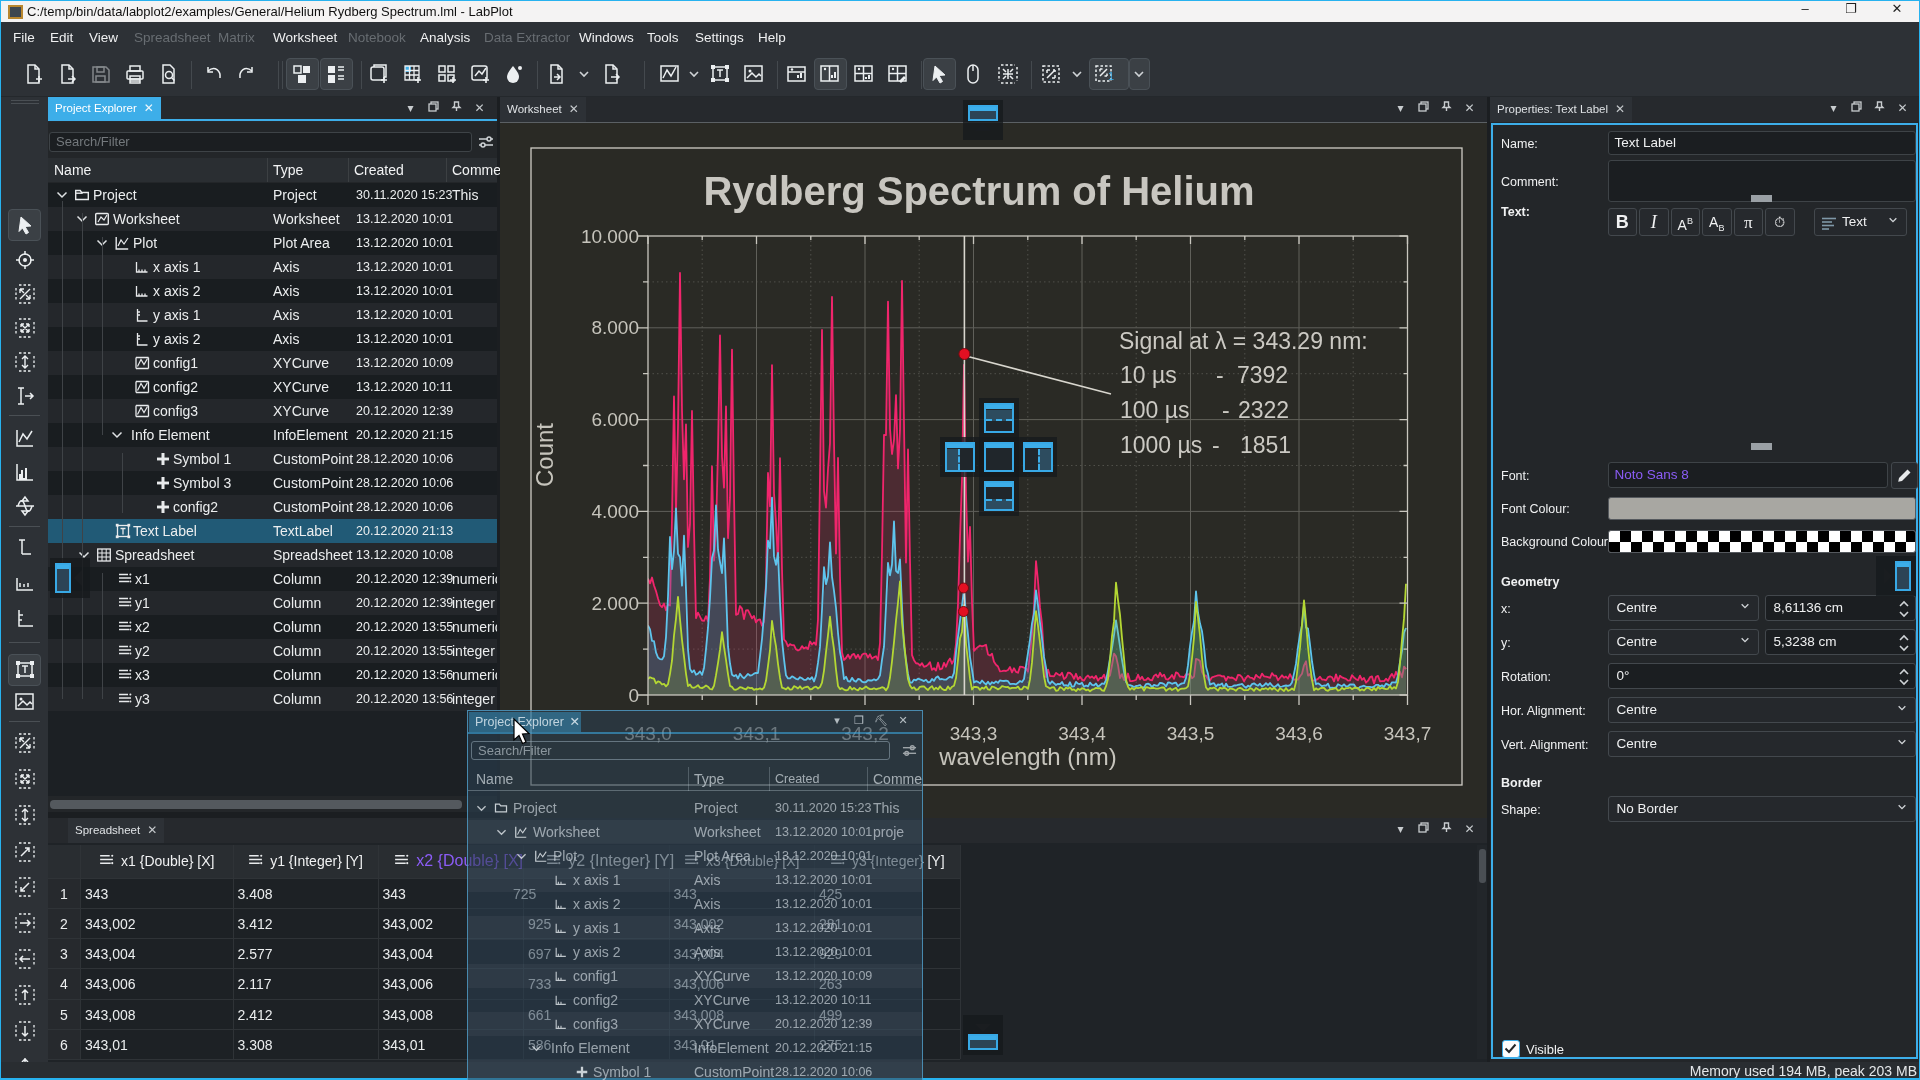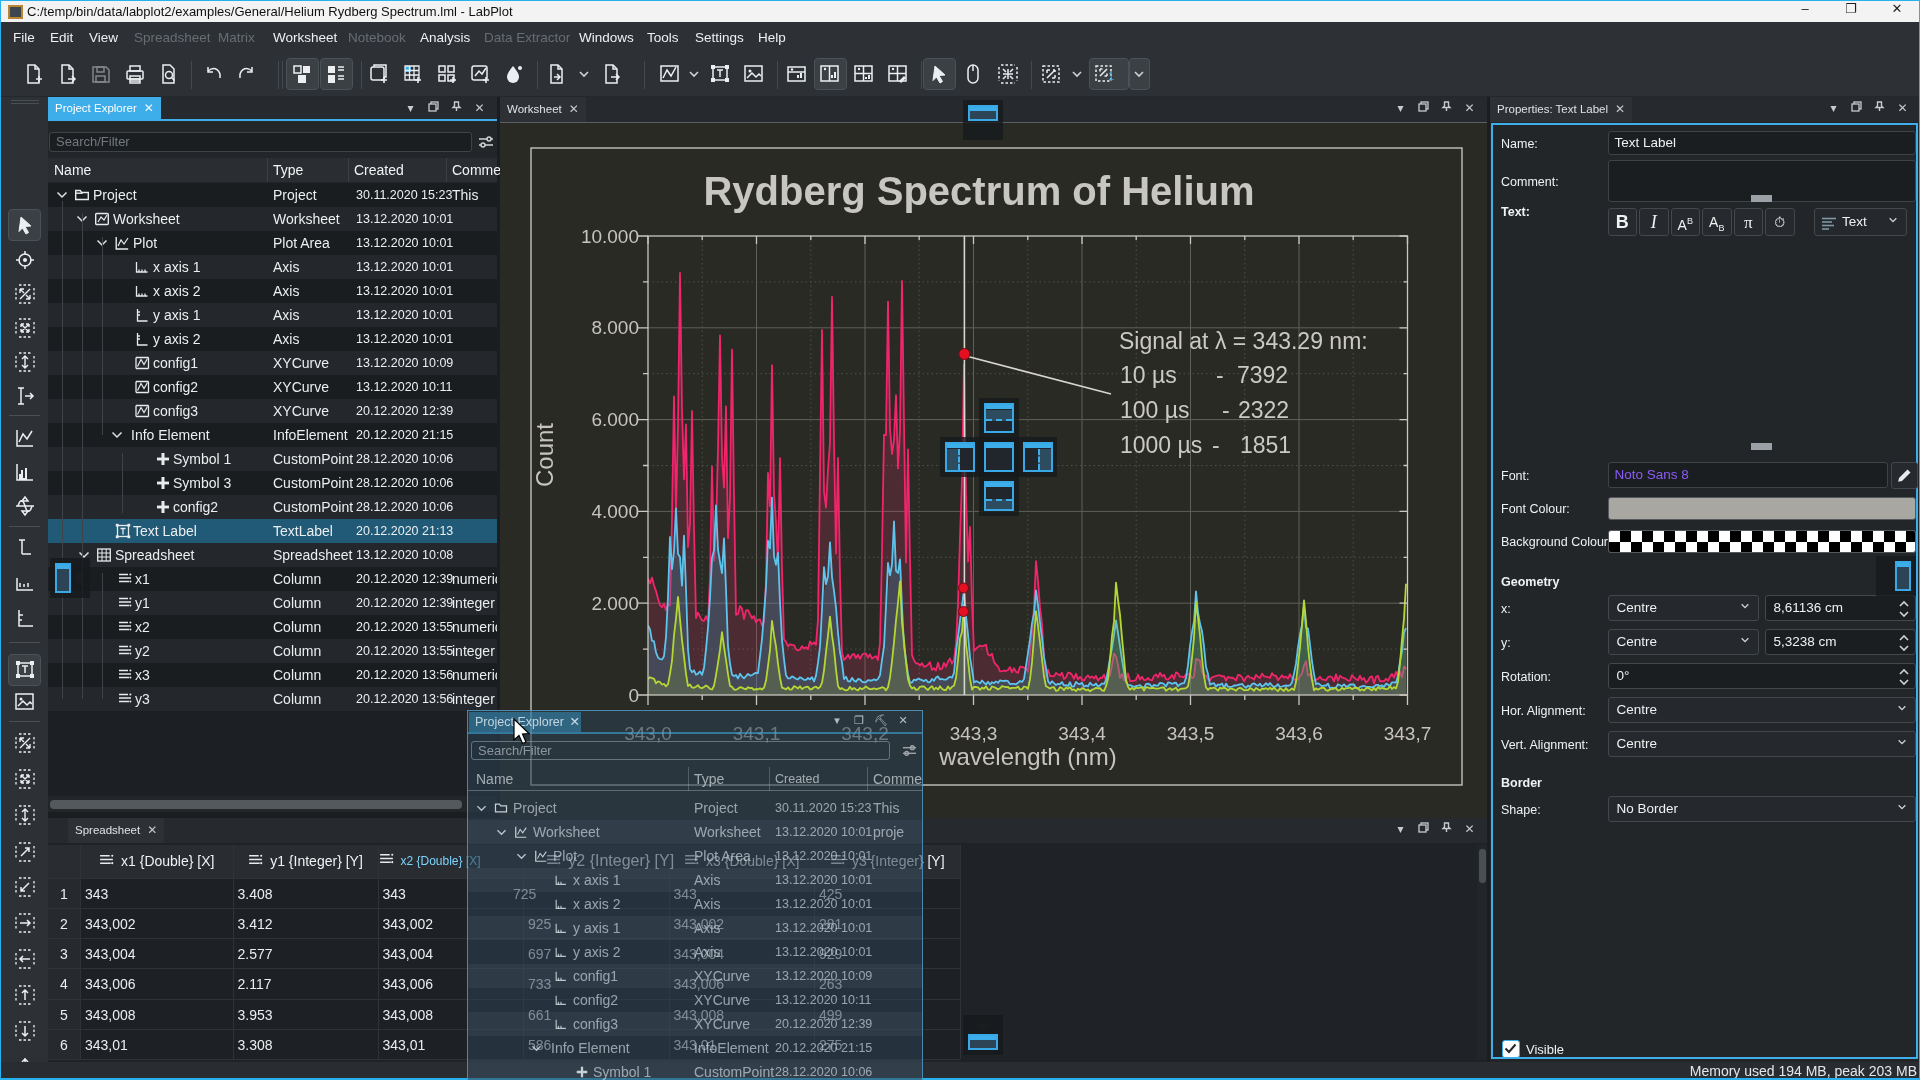--- a/index.html
+++ b/index.html
@@ -856,21 +856,21 @@
 <div class="abs" style="left:32px; top:2px; width:152.5px; height:32.5px; text-align:center; line-height:32.5px; color:#f0f1f2; font-size:14px;"><svg style="position:relative; top:3px; margin-right:6px;" width="17" height="17" viewBox="0 0 16 16">
             <path stroke="#e8eaec" stroke-width="1.4" d="M2,3.5 h9 M2,7 h12 M2,10.5 h10" fill="none"></path>
             <circle fill="#e8eaec" cx="13.4" cy="3.5" r="1"></circle>
             <circle fill="#e8eaec" cx="13.4" cy="10.5" r="1"></circle>
           </svg>x1 {Double} [X]</div>
 <div class="abs" style="left:184.5px; top:2px; width:145.0px; height:32.5px; text-align:center; line-height:32.5px; color:#f0f1f2; font-size:14px;"><svg style="position:relative; top:3px; margin-right:6px;" width="17" height="17" viewBox="0 0 16 16">
             <path stroke="#e8eaec" stroke-width="1.4" d="M2,3.5 h9 M2,7 h12 M2,10.5 h10" fill="none"></path>
             <circle fill="#e8eaec" cx="13.4" cy="3.5" r="1"></circle>
             <circle fill="#e8eaec" cx="13.4" cy="10.5" r="1"></circle>
           </svg>y1 {Integer} [Y]</div>
-<div class="abs" style="left:329.5px; top:2px; width:145.5px; height:32.5px; text-align:left; line-height:32.5px; color:#7dd3fc; font-size:12px;"><svg style="position:relative; top:3px; margin-right:6px;" width="17" height="17" viewBox="0 0 16 16">
+<div class="abs" style="left:329.5px; top:2px; width:145.5px; height:32.5px; text-align:right; line-height:32.5px; color:#8b5cf6; font-size:16px;"><svg style="position:relative; top:3px; margin-right:6px;" width="17" height="17" viewBox="0 0 16 16">
             <path stroke="#e8eaec" stroke-width="1.4" d="M2,3.5 h9 M2,7 h12 M2,10.5 h10" fill="none"></path>
             <circle fill="#e8eaec" cx="13.4" cy="3.5" r="1"></circle>
             <circle fill="#e8eaec" cx="13.4" cy="10.5" r="1"></circle>
           </svg>x2 {Double} [X]</div>
 <div class="abs" style="left:489px; top:2px; width:145.5px; height:32.5px; text-align:center; line-height:32.5px; color:#f0f1f2; font-size:16px;"><svg style="position:relative; top:3px; margin-right:6px;" width="17" height="17" viewBox="0 0 16 16">
             <path stroke="#e8eaec" stroke-width="1.4" d="M2,3.5 h9 M2,7 h12 M2,10.5 h10" fill="none"></path>
             <circle fill="#e8eaec" cx="13.4" cy="3.5" r="1"></circle>
             <circle fill="#e8eaec" cx="13.4" cy="10.5" r="1"></circle>
           </svg>y2 {Integer} [Y]</div>
 <div class="abs" style="left:620.5px; top:2px; width:145.5px; height:32.5px; text-align:center; line-height:32.5px; color:#f0f1f2; font-size:14px;"><svg style="position:relative; top:3px; margin-right:6px;" width="17" height="17" viewBox="0 0 16 16">
@@ -922,21 +922,21 @@
 <div class="sscell" style="left:771px; top:96.1px;">929</div>
 <div class="sscell" style="left:0; top:126.4px; width:32px; text-align:center;">4</div>
 <div class="sscell" style="left:37px; top:126.4px;">343,006</div>
 <div class="sscell" style="left:189.5px; top:126.4px;">2.117</div>
 <div class="sscell" style="left:334.5px; top:126.4px;">343,006</div>
 <div class="sscell" style="left:480px; top:126.4px;">733</div>
 <div class="sscell" style="left:625.5px; top:126.4px;">343,006</div>
 <div class="sscell" style="left:771px; top:126.4px;">263</div>
 <div class="sscell" style="left:0; top:156.7px; width:32px; text-align:center;">5</div>
 <div class="sscell" style="left:37px; top:156.7px;">343,008</div>
-<div class="sscell" style="left:189.5px; top:156.7px;">3.953</div>
+<div class="sscell" style="left:189.5px; top:156.7px;">2.412</div>
 <div class="sscell" style="left:334.5px; top:156.7px;">343,008</div>
 <div class="sscell" style="left:480px; top:156.7px;">661</div>
 <div class="sscell" style="left:625.5px; top:156.7px;">343,008</div>
 <div class="sscell" style="left:771px; top:156.7px;">499</div>
 <div class="sscell" style="left:0; top:187.0px; width:32px; text-align:center;">6</div>
 <div class="sscell" style="left:37px; top:187.0px;">343,01</div>
 <div class="sscell" style="left:189.5px; top:187.0px;">3.308</div>
 <div class="sscell" style="left:334.5px; top:187.0px;">343,01</div>
 <div class="sscell" style="left:480px; top:187.0px;">586</div>
 <div class="sscell" style="left:625.5px; top:187.0px;">343,01</div>

